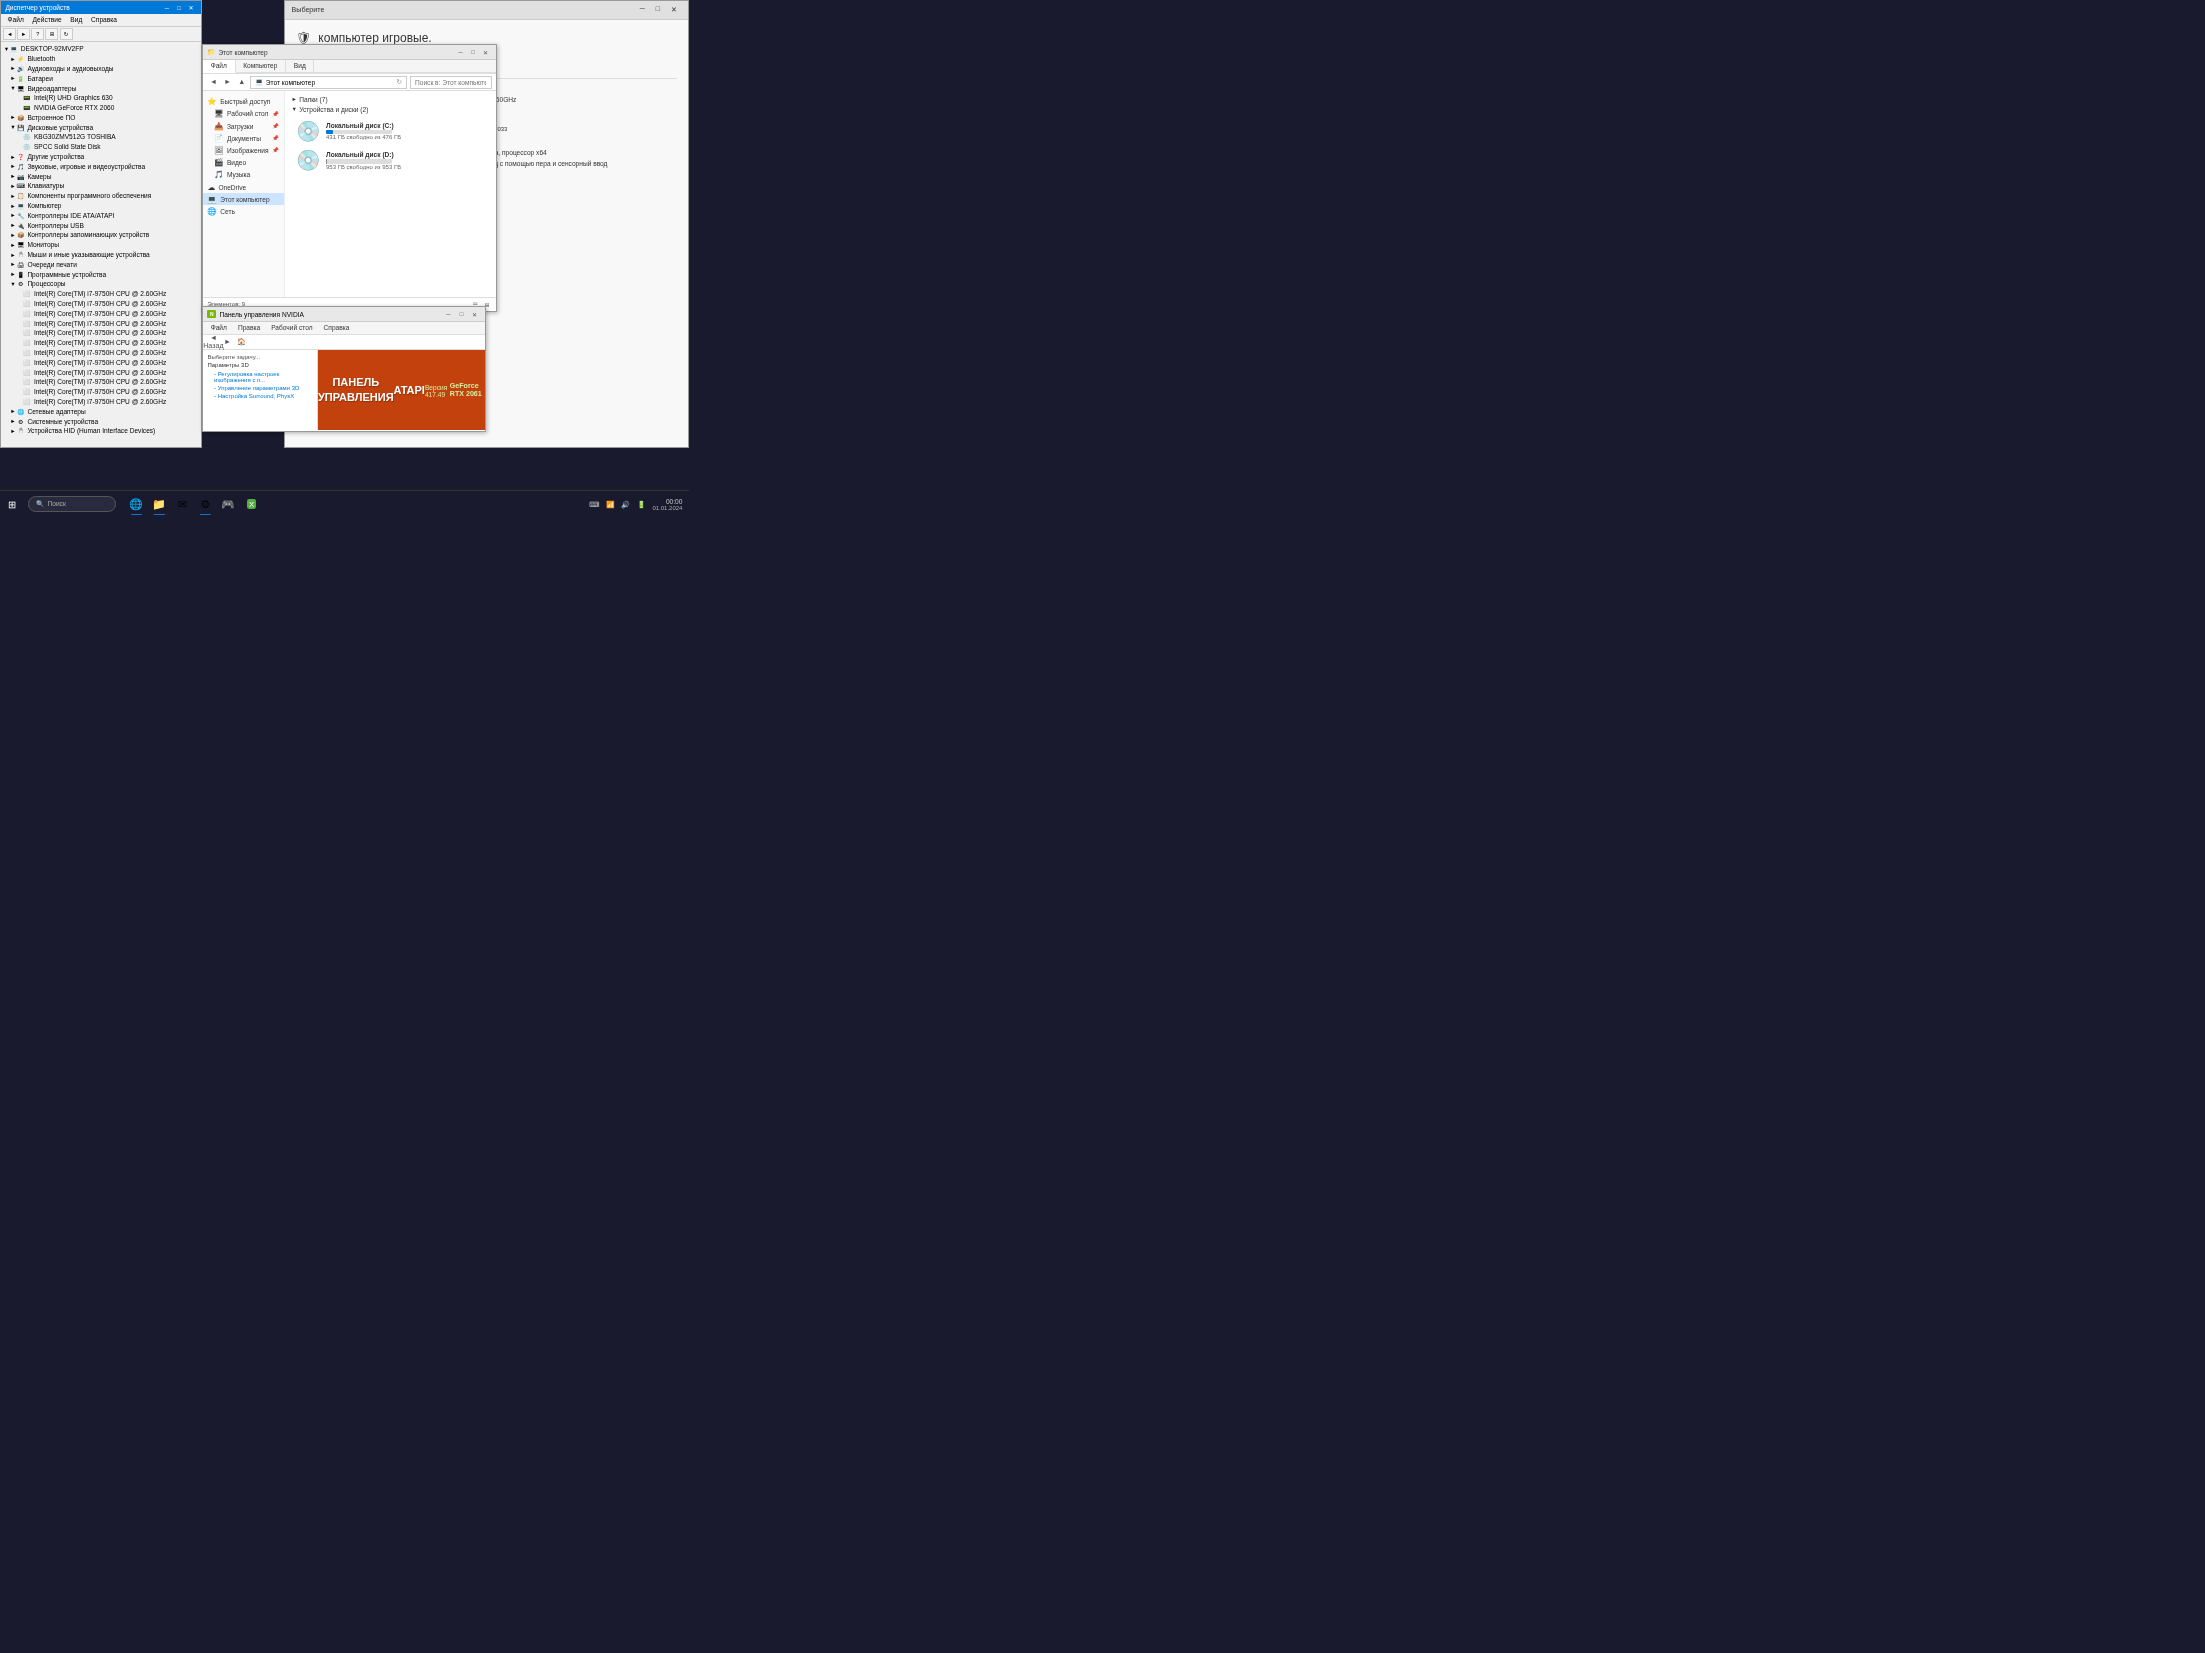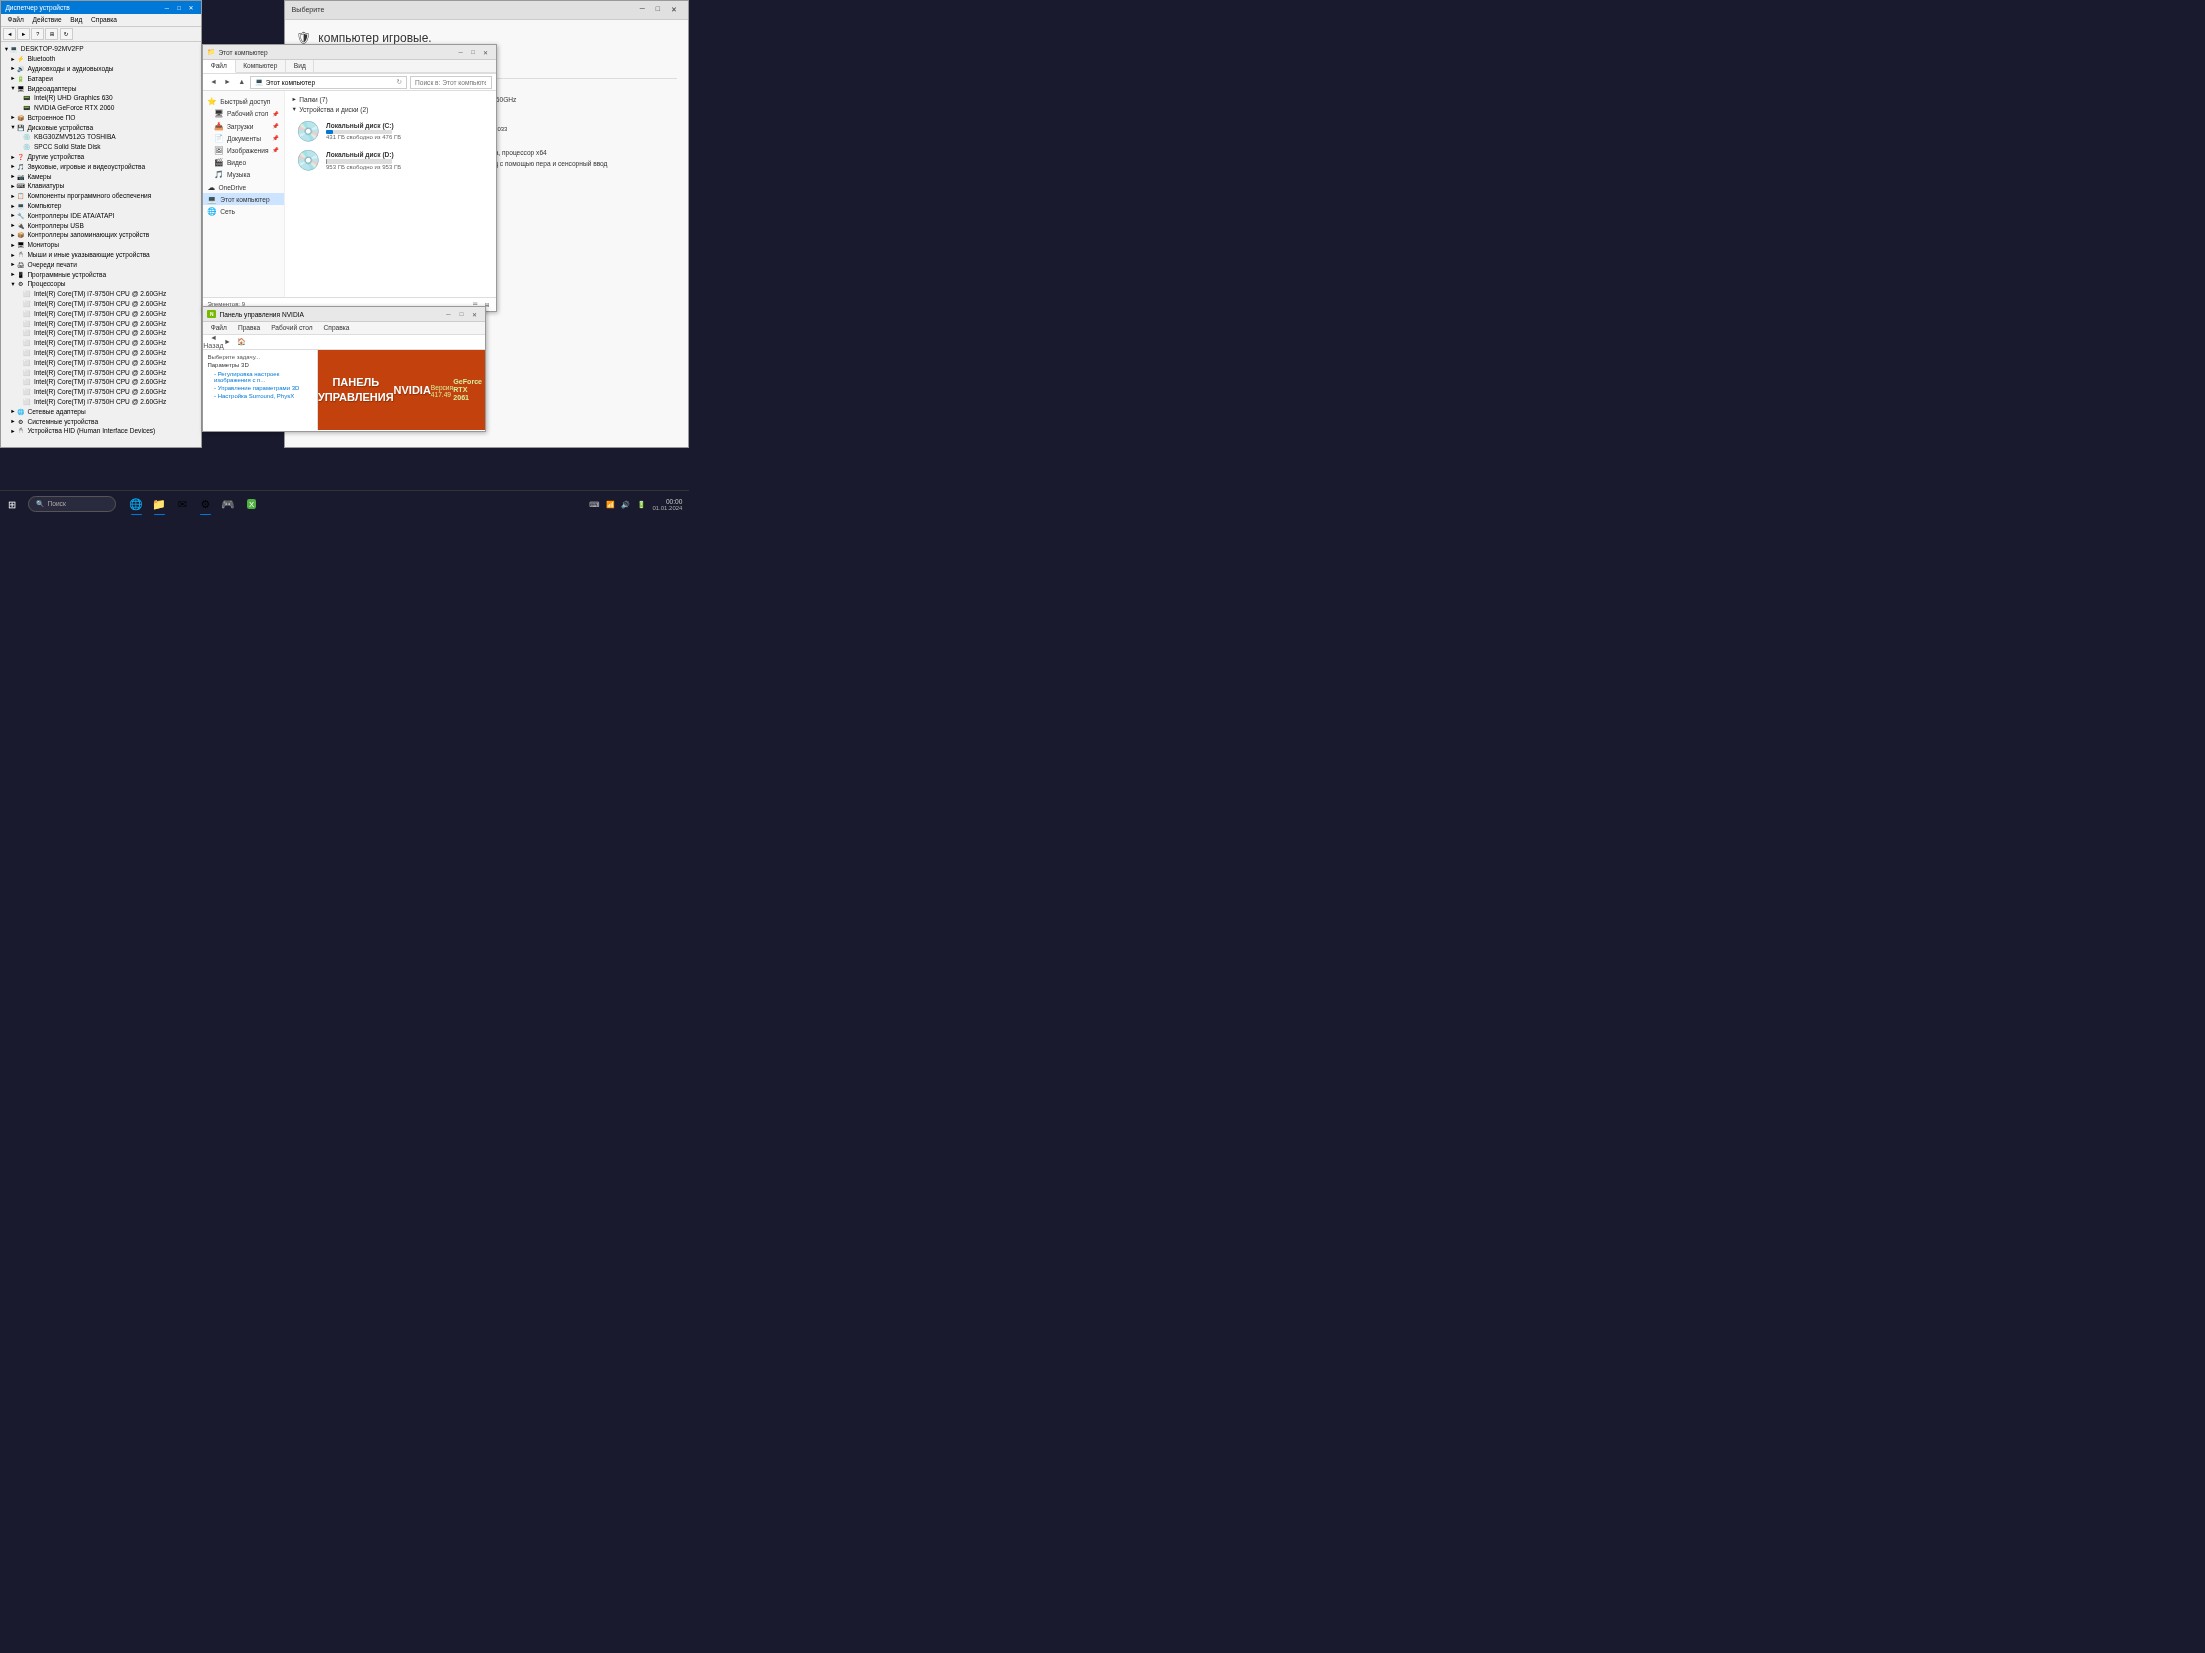--- a/index.html
+++ b/index.html
@@ -891,21 +891,21 @@
   <div class="nv-body">
     <div class="nv-sidebar">
       <div class="nv-sidebar-label">Выберите задачу...</div>
       <div class="nv-task-parent">Параметры 3D</div>
       <div class="nv-task-item">- Регулировка настроек изображения с п...</div>
       <div class="nv-task-item">- Управление параметрами 3D</div>
       <div class="nv-task-item">- Настройка Surround, PhysX</div>
     </div>
     <div class="nv-main">
       <div class="nv-brand-text">ПАНЕЛЬ УПРАВЛЕНИЯ</div>
-      <div class="nv-brand-text">NVIDIA</div>
+      <div class="nv-brand-text">ATAPI</div>
       <div class="nv-version">Версия 417.49</div>
       <div class="nv-gpu">GeForce RTX 2061</div>
     </div>
   </div>
 </div>
 
 <div class="taskbar">
   <div class="tb-start">⊞</div>
   <div class="tb-search">
     <span class="tb-search-icon">🔍</span>

